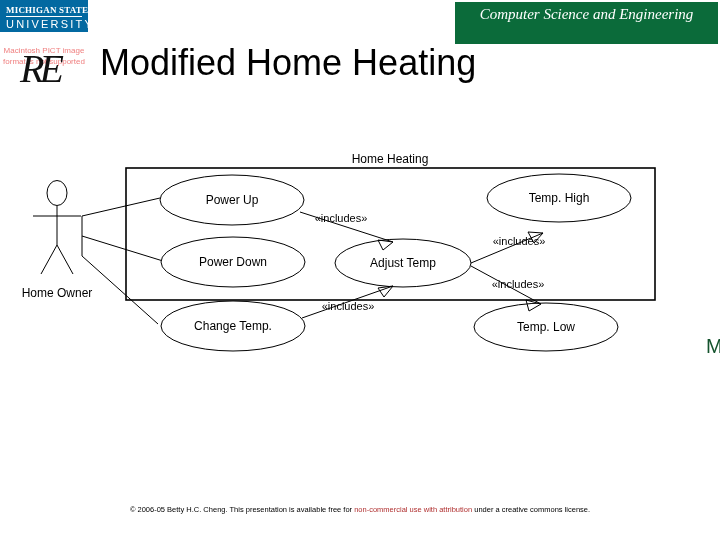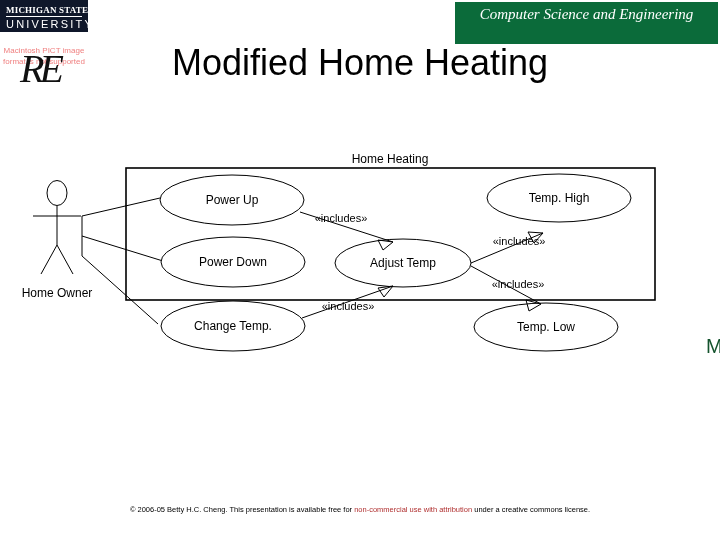--- a/index.html
+++ b/index.html
@@ -15,21 +15,21 @@
     font-family: "Liberation Sans", sans-serif;
   }
 
   
   #msu-logo {
     position: absolute;
     left: 0px;
     top: 0px;
     width: 88px;
     height: 32px;
-    background: #0f172a;
+    background: #0369a1;
     overflow: hidden;
   }
   #msu-logo .msu-top {
     position: absolute;
     left: 6px;
     top: 5px;
     width: 76px;
     text-align: center;
     color: #ffffff;
     font-family: "Liberation Serif", serif;
@@ -107,21 +107,20 @@
     letter-spacing: -5px;
     line-height: 42px;
   }
 
   
   #slide-title {
     position: absolute;
     left: 100px;
     top: 42px;
     width: 520px;
-    text-align: center;
     font-family: "Liberation Sans", sans-serif;
     font-size: 36px;
     color: #000000;
     white-space: nowrap;
   }
 
   
   #diagram {
     position: absolute;
     left: 0px;

